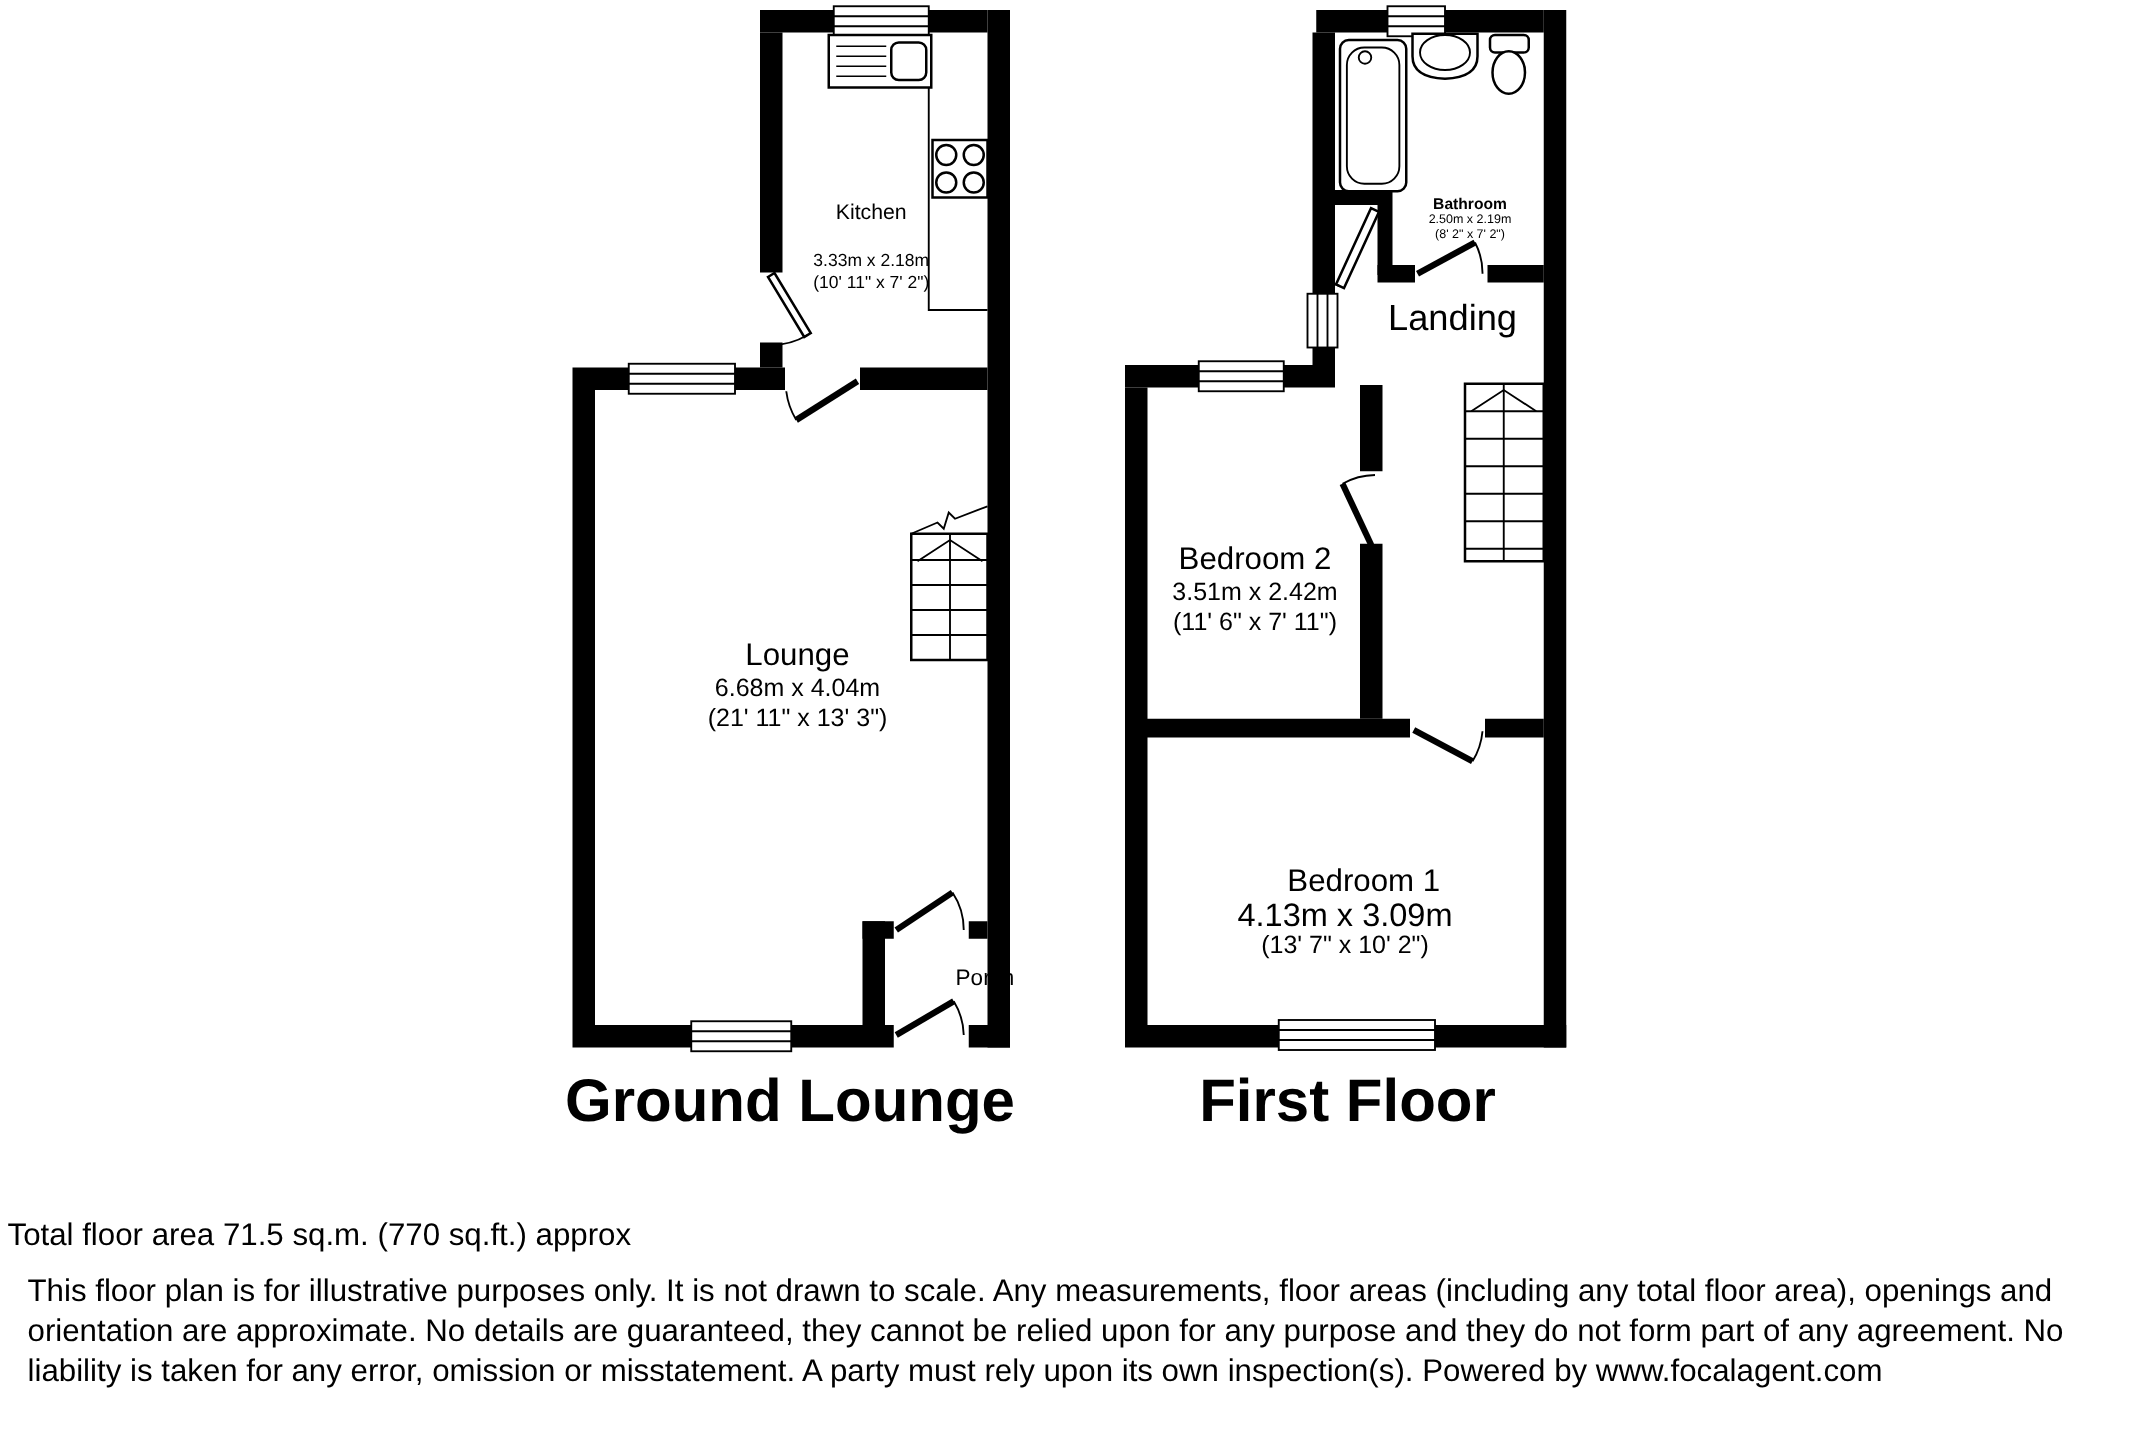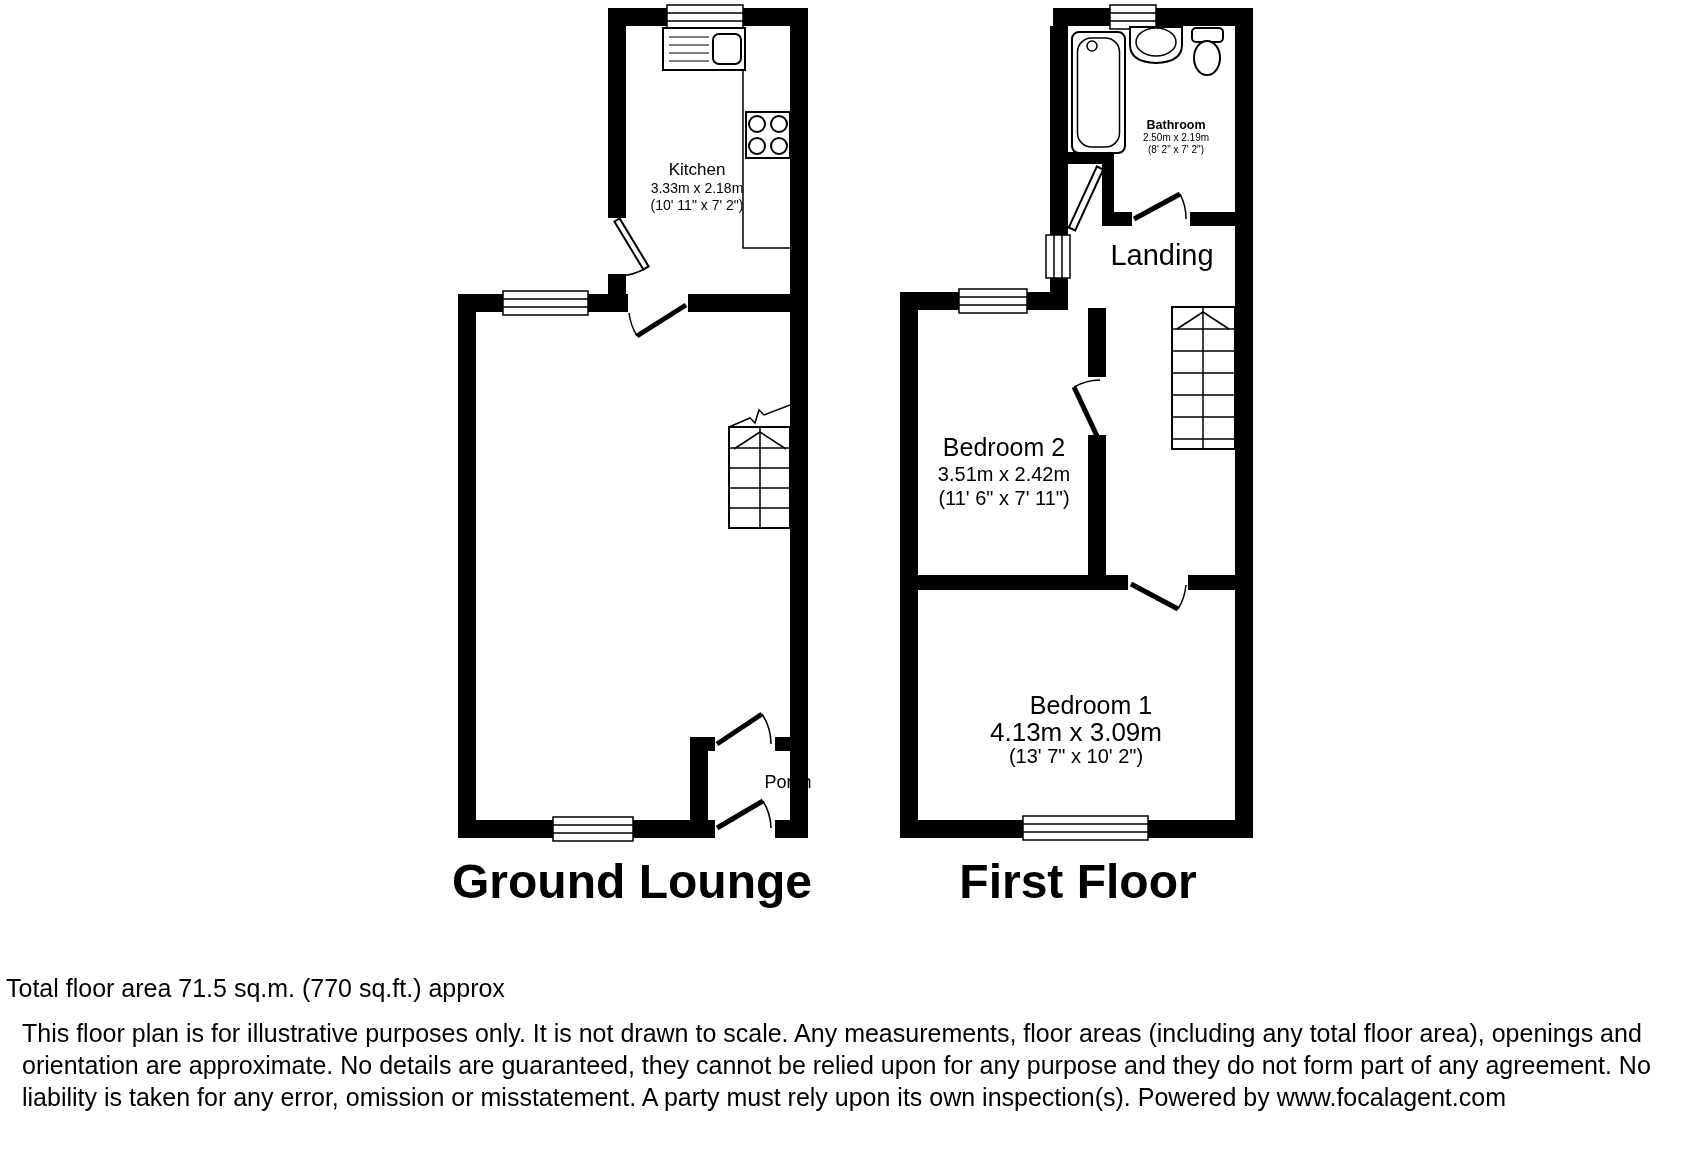--- a/index.html
+++ b/index.html
@@ -203,31 +203,36 @@
         <line x1="1172" y1="417" x2="1235" y2="417" stroke-width="1.5"></line>
         <line x1="1172" y1="439" x2="1235" y2="439" stroke-width="1.5"></line>
         <line x1="1203" y1="307" x2="1203" y2="449" stroke-width="1.5"></line>
         <polyline points="1177,329 1203,312 1229,329" stroke-width="1.5"></polyline>
       </g>
     </g>
   </svg>
 
   <div class="room-label" style="left:697px;top:160px;">
     <span class="room-name" style="font-size:17px;line-height:20px;">Kitchen</span>
-    <span class="room-dim" style="font-size:14px;line-height:17px;">3.33m x 2.18m</span>
+    <span class="room-dim" style="font-size:14px;line-height:17px;margin-top:20px;">3.33m x 2.18m</span>
     <span class="room-dim" style="font-size:14px;line-height:17px;">(10' 11" x 7' 2")</span>
   </div>
 
+  <div class="room-label" style="left:638px;top:509px;">
+    <span class="room-name" style="font-size:25px;line-height:30px;">Lounge</span>
+    <span class="room-dim" style="font-size:20px;line-height:24px;">6.68m x 4.04m</span>
+    <span class="room-dim" style="font-size:20px;line-height:24px;">(21' 11" x 13' 3")</span>
+  </div>
 
   <div class="room-label" style="left:744px;top:772px;margin-left:44px;">
     <span class="room-name" style="font-size:18px;line-height:21px;">Porch</span>
   </div>
 
   <div class="room-label" style="left:1176px;top:118px;">
-    <span class="room-name" style="font-size:12.5px;line-height:14px;font-weight:bold;">Bathroom</span>
+    <span class="room-name" style="font-size:12.5px;line-height:14px;font-weight:bold;margin-top:38px;">Bathroom</span>
     <span class="room-dim" style="font-size:10px;line-height:12px;">2.50m x 2.19m</span>
     <span class="room-dim" style="font-size:10px;line-height:12px;">(8' 2" x 7' 2")</span>
   </div>
 
   <div class="room-label" style="left:1162px;top:241px;">
     <span class="room-name" style="font-size:29px;line-height:29px;">Landing</span>
   </div>
 
   <div class="room-label" style="left:1004px;top:432px;">
     <span class="room-name" style="font-size:25px;line-height:30px;">Bedroom 2</span>

